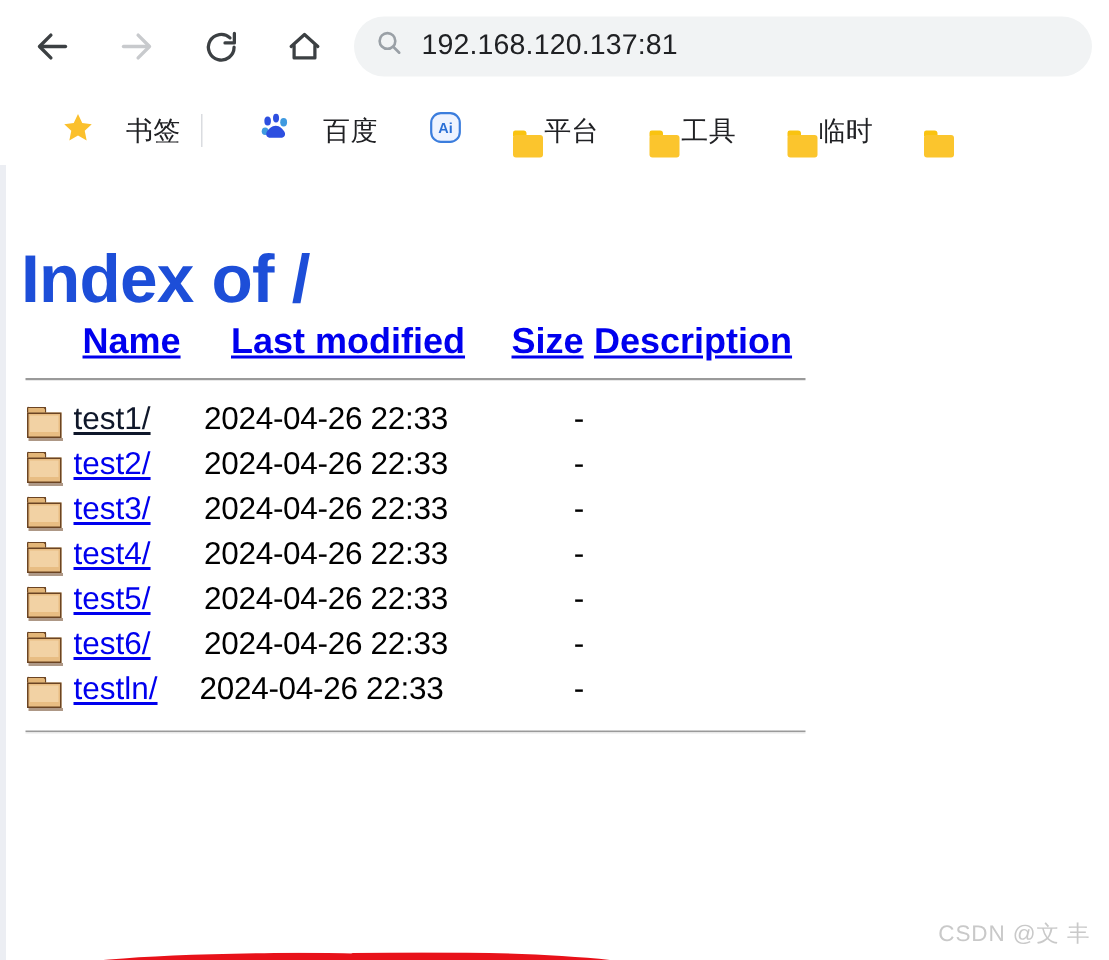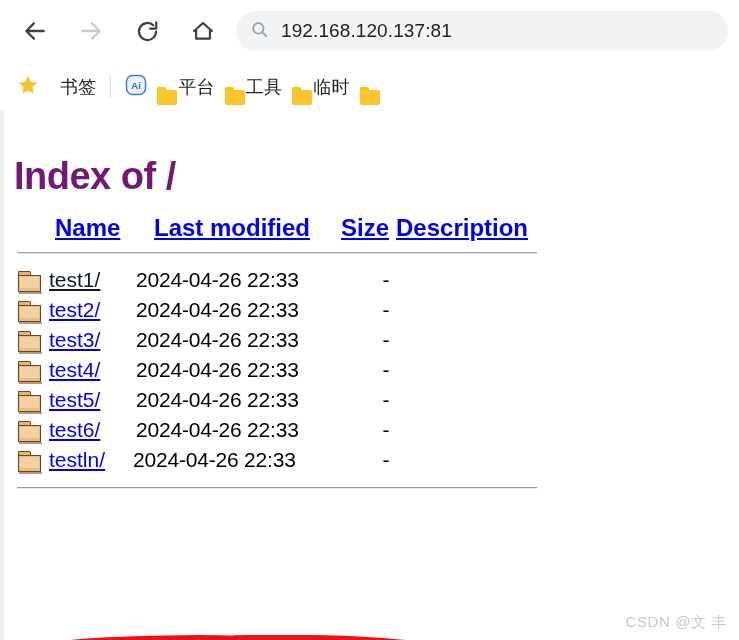--- a/index.html
+++ b/index.html
@@ -104,20 +104,21 @@
   .bookmark-label {
     font-family: "Liberation Sans", sans-serif;
     font-size: 18px;
     color: #202124;
     margin-left: 5px;
     letter-spacing: 0.2px;
   }
   .bm-icon {
     flex: 0 0 auto;
     display: block;
+    margin-left: 24px;
   }
   #bookmark-separator {
     width: 1px;
     height: 22px;
     background: #dadce0;
     margin: 0 9px;
     flex: 0 0 auto;
   }
 
   
@@ -157,23 +158,23 @@
     width: 4px;
     height: 530px;
     background: #eceef3;
   }
 
   #page-title {
     position: absolute;
     left: 14px;
     top: 20px;
     font-family: "Liberation Sans", sans-serif;
-    font-size: 38px;
+    font-size: 45px;
     font-weight: bold;
-    color: #701a75;
+    color: #1d4ed8;
     letter-spacing: -0.5px;
     white-space: nowrap;
   }
 
   #listing {
     position: absolute;
     left: 0;
     top: 104px;
     width: 739px;
     font-family: "Liberation Sans", sans-serif;
@@ -367,20 +368,32 @@
         <svg width="22" height="22" viewBox="0 0 24 24">
           <polygon points="12,2.2 15.1,8.8 22,9.6 16.9,14.4 18.3,21.4 12,17.9 5.7,21.4 7.1,14.4 2,9.6 8.9,8.8" fill="#fbc02d"></polygon>
         </svg>
       </span>
       <span class="bookmark-label">书签</span>
     </div>
 
     <div id="bookmark-separator"></div>
 
 
+    <div class="bookmark-item">
+      <span class="bm-icon">
+        <svg width="21" height="21" viewBox="0 0 24 24">
+          <ellipse cx="6.2" cy="7.6" rx="2.5" ry="3.5" fill="#2d4fe0"></ellipse>
+          <ellipse cx="12.6" cy="5.4" rx="2.3" ry="3.4" fill="#2d4fe0"></ellipse>
+          <ellipse cx="18.4" cy="8.6" rx="2.6" ry="3.2" fill="#3f9ae0"></ellipse>
+          <ellipse cx="4.3" cy="15.4" rx="2.6" ry="2.9" fill="#3f9ae0"></ellipse>
+          <path d="M12.4 11.2c3.1 0 5.4 2.6 6.6 4.6 1.4 2.3-.2 4.6-2.7 4.6h-8c-2.5 0-4.1-2.3-2.7-4.6 1.2-2 3.7-4.6 6.8-4.6z" fill="#2d4fe0"></path>
+        </svg>
+      </span>
+      <span class="bookmark-label">百度</span>
+    </div>
 
     <div class="bookmark-item">
       <span class="bm-icon">
         <svg width="22" height="22" viewBox="0 0 24 24">
           <rect x="1.6" y="1.6" width="20.8" height="20.8" rx="7" fill="#eef3ff" stroke="#3b7ddd" stroke-width="1.6"></rect>
           <text x="12" y="16.3" text-anchor="middle" font-family="Liberation Sans, sans-serif" font-size="10.5" font-weight="bold" fill="#2a6fd6">Ai</text>
         </svg>
       </span>
     </div>
 

